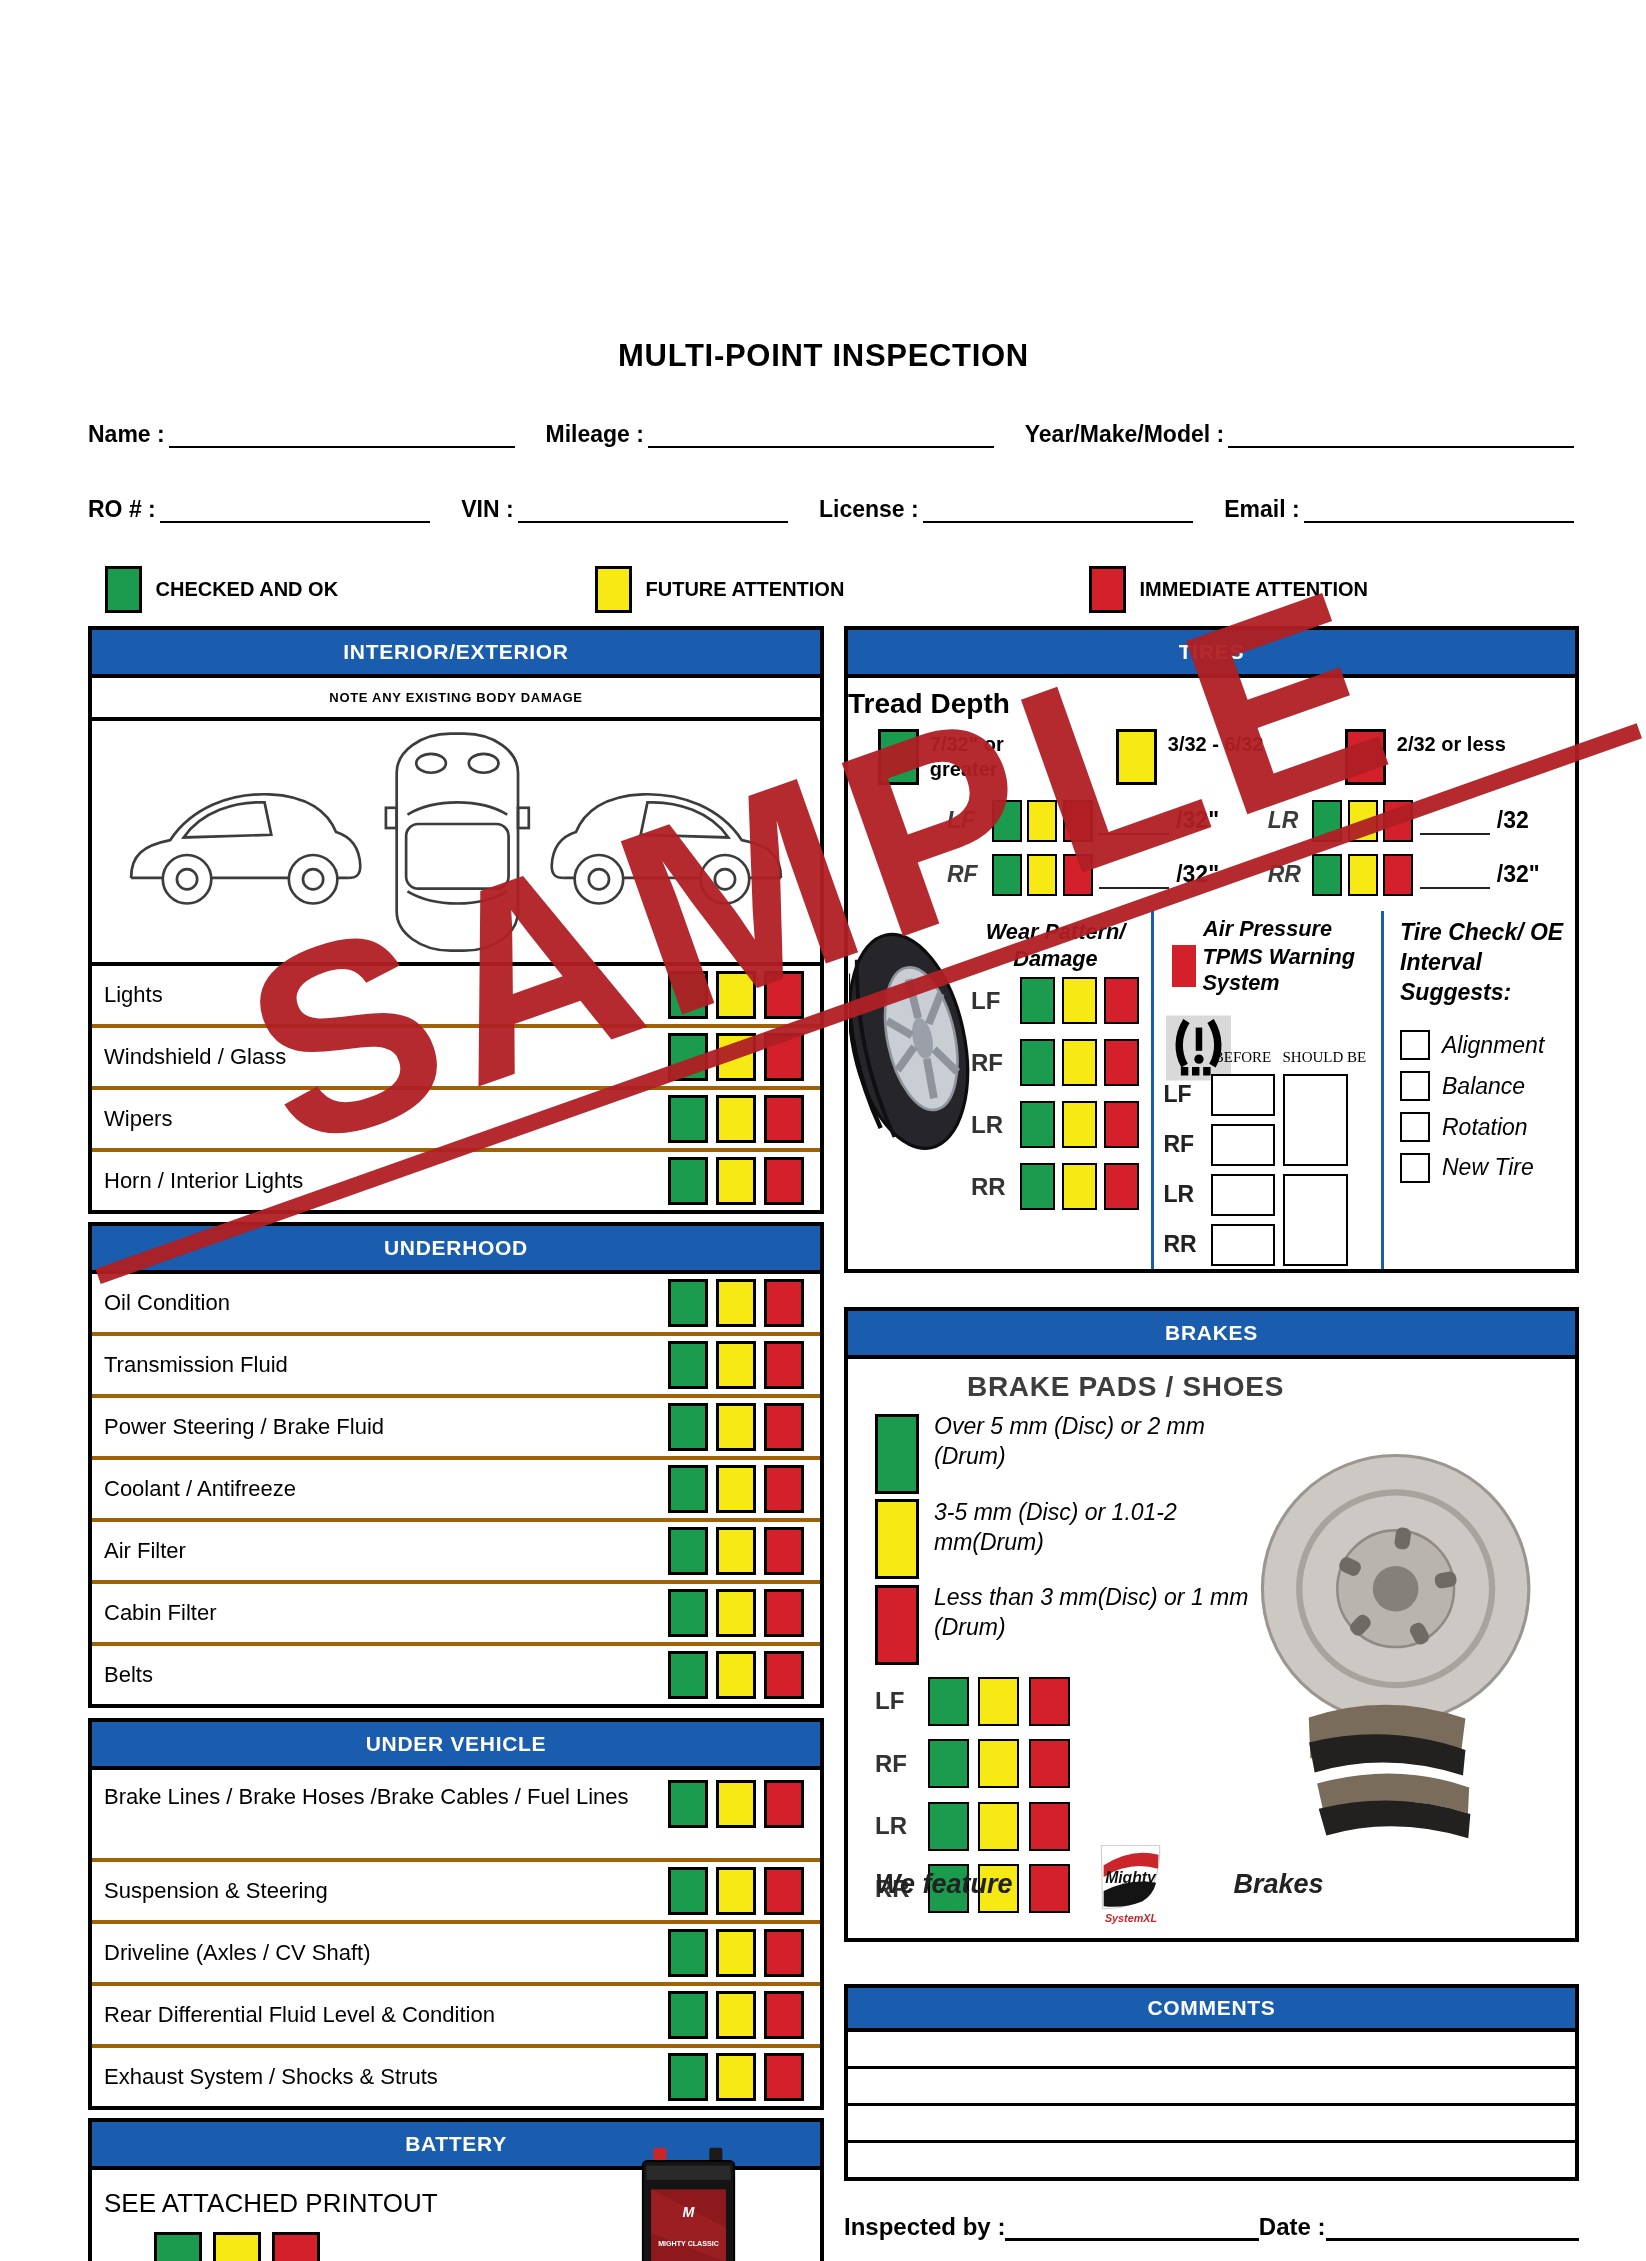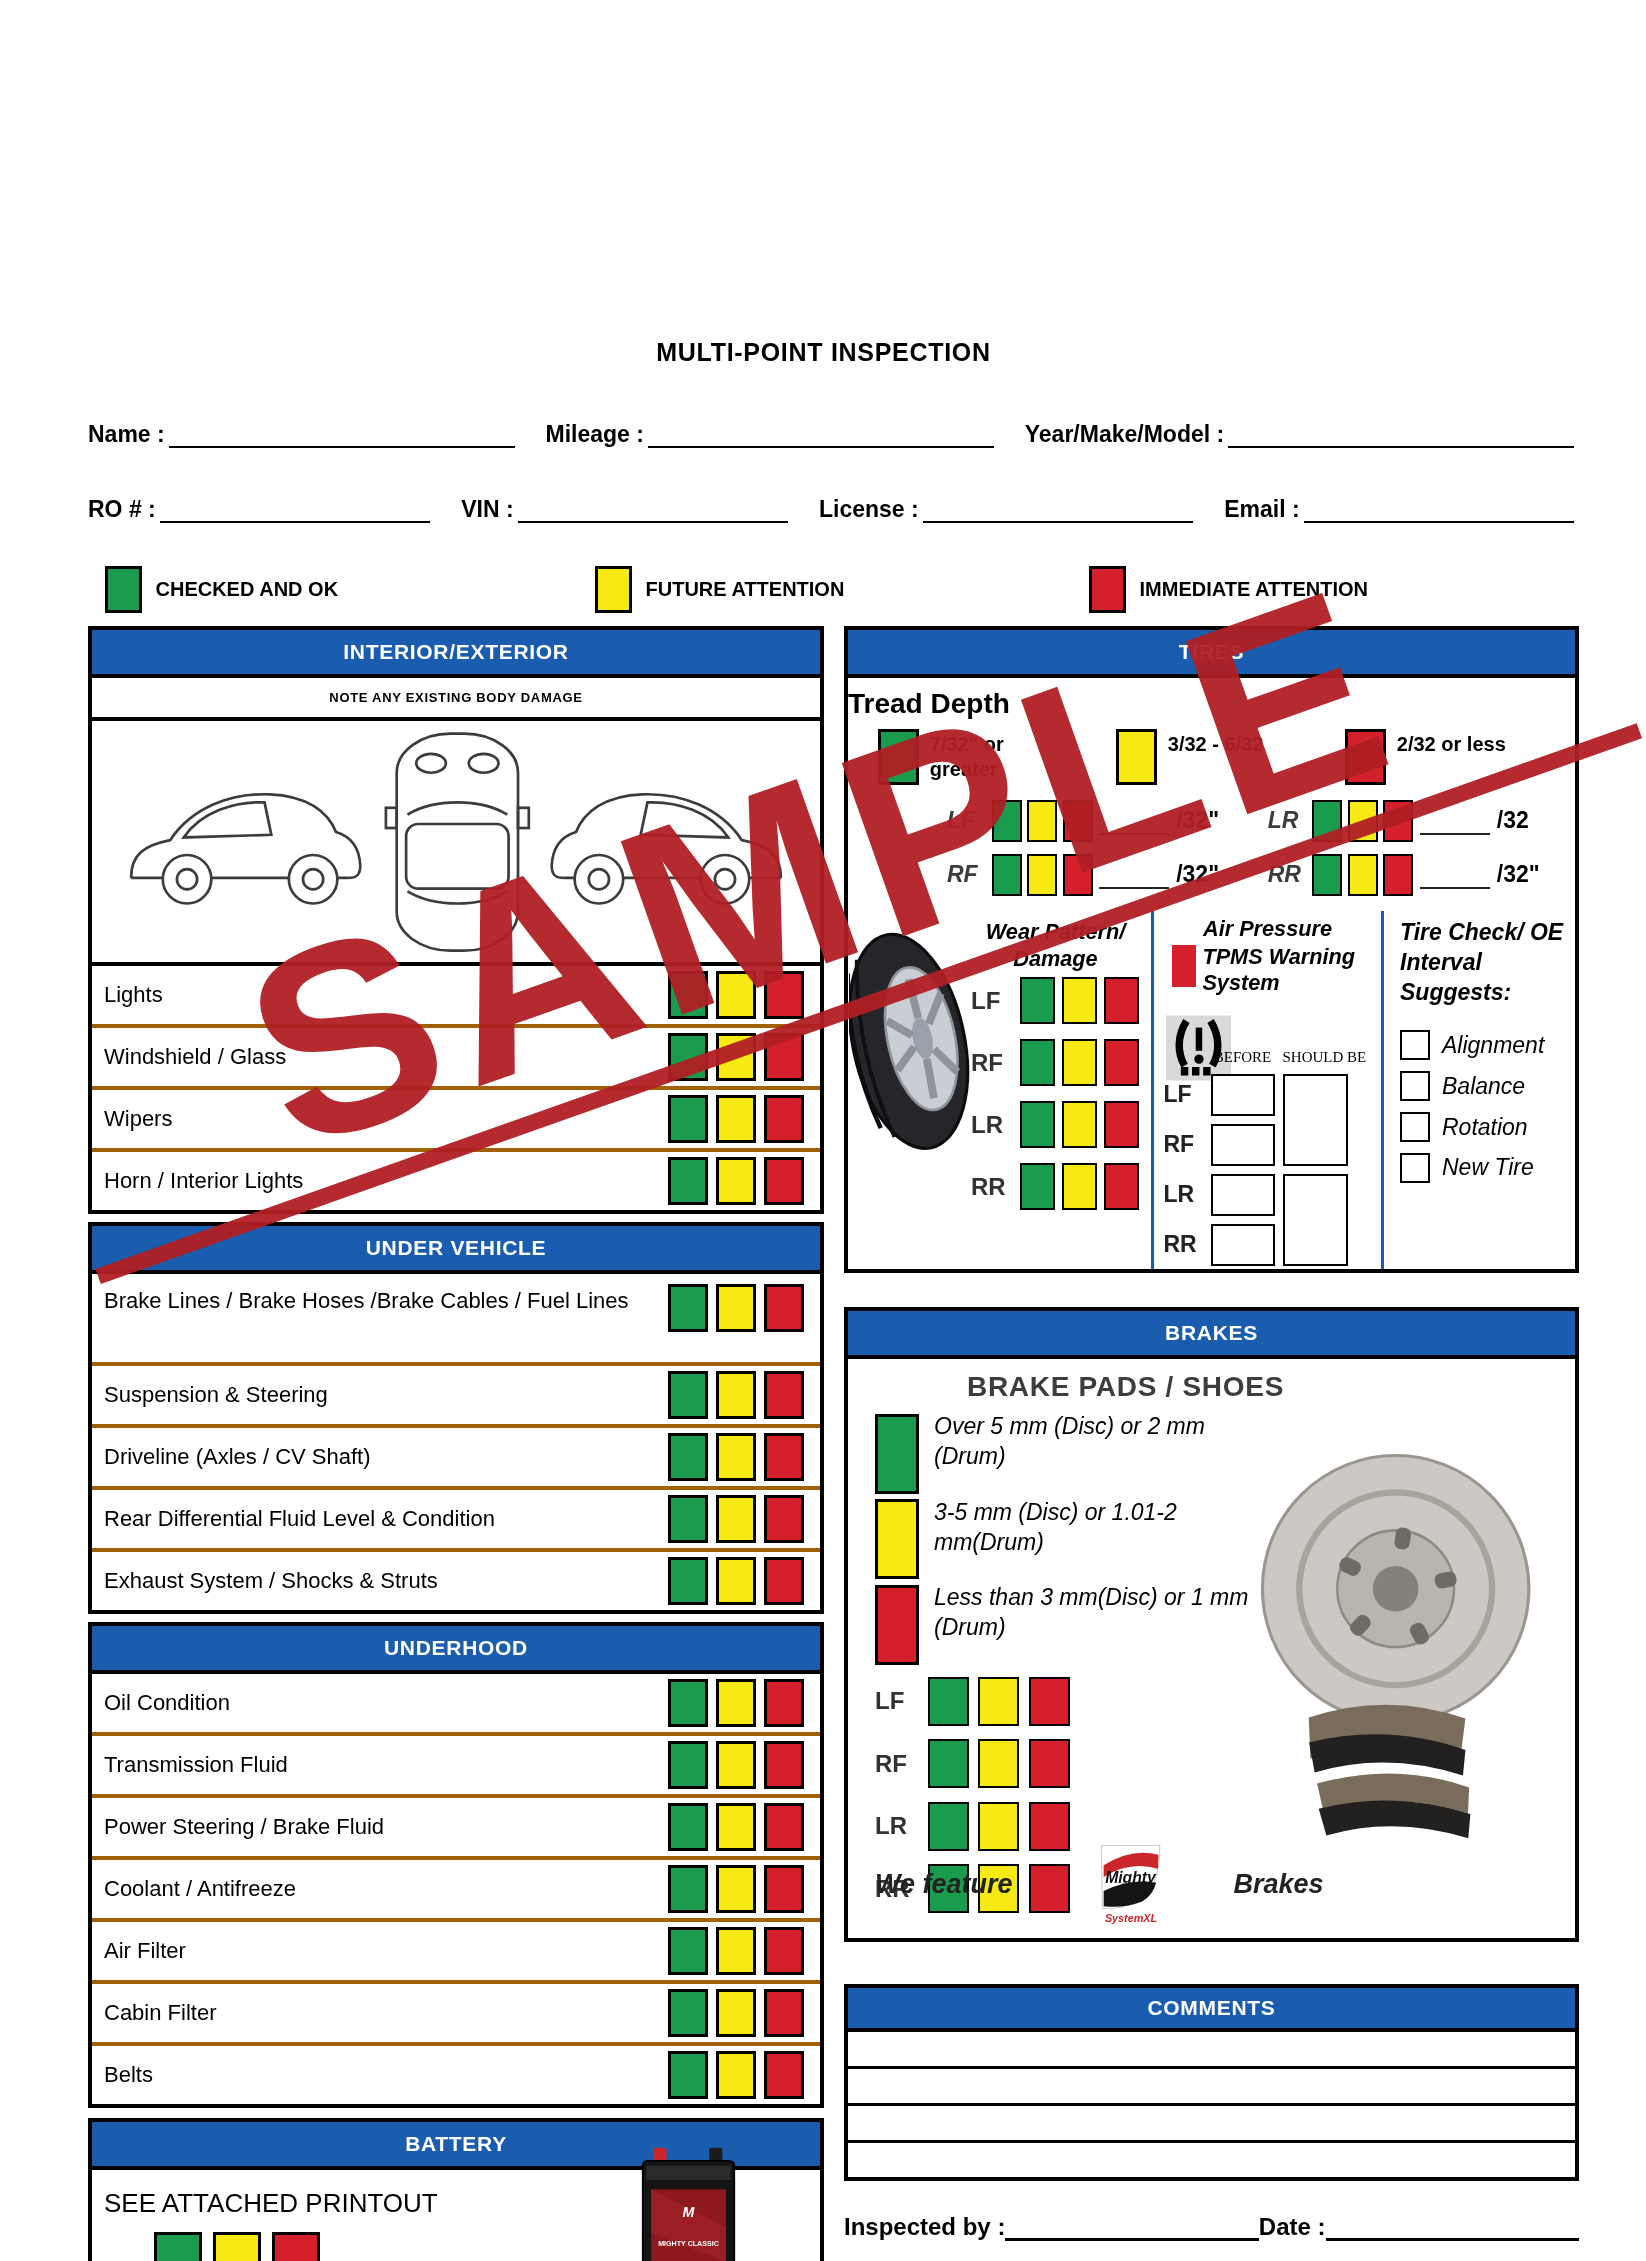--- a/index.html
+++ b/index.html
@@ -1,21 +1,21 @@
 <!DOCTYPE html>
 <html style="font-size:10.8px"><head>
 <meta charset="utf-8">
 <style>
   html,body{margin:0;padding:0;background:#fff;}
   #page{position:relative;width:1647px;height:2261px;background:#fff;overflow:hidden;
         font-family:"Liberation Sans",sans-serif;color:#000;}
 
   
   .title{position:absolute;top:338px;left:0;width:100%;text-align:center;
-         font-size:25px;font-weight:bold;letter-spacing:0.7px;}
+         font-size:31px;font-weight:bold;letter-spacing:0.7px;}
   .frow{position:absolute;display:flex;align-items:flex-end;font-size:23px;font-weight:bold;}
   .frow .lab{white-space:nowrap;margin-right:4px;}
   .frow .fline{flex:1;border-bottom:2.7px solid #000;height:27px;margin-right:31px;min-width:81px;}
   .frow .fline:last-child{margin-right:0;}
   #frow1{left:88px;right:73px;top:419px;}
   #frow2{left:88px;right:73px;top:494px;}
 
   .lg{position:absolute;top:566px;display:flex;align-items:center;gap:13.5px;
       font-size:20px;font-weight:bold;white-space:nowrap;}
   .sw{width:31px;height:41px;border:3.4px solid #000;flex:none;}
@@ -233,20 +233,80 @@
       <div class="item bt">
         <span class="lbl">Horn / Interior Lights</span>
         <span class="trio">
             <span class="bx bg-g"></span>
             <span class="bx bg-y"></span>
             <span class="bx bg-r"></span>
           </span>
       </div>
     </div>
 
+    <div class="sect" style="margin-bottom:10px;">
+      <div class="hdr">UNDERHOOD</div>
+      <div class="item">
+        <span class="lbl">Oil Condition</span>
+        <span class="trio">
+            <span class="bx bg-g"></span>
+            <span class="bx bg-y"></span>
+            <span class="bx bg-r"></span>
+          </span>
+      </div>
+      <div class="item bt">
+        <span class="lbl">Transmission Fluid</span>
+        <span class="trio">
+            <span class="bx bg-g"></span>
+            <span class="bx bg-y"></span>
+            <span class="bx bg-r"></span>
+          </span>
+      </div>
+      <div class="item bt">
+        <span class="lbl">Power Steering / Brake Fluid</span>
+        <span class="trio">
+            <span class="bx bg-g"></span>
+            <span class="bx bg-y"></span>
+            <span class="bx bg-r"></span>
+          </span>
+      </div>
+      <div class="item bt">
+        <span class="lbl">Coolant / Antifreeze</span>
+        <span class="trio">
+            <span class="bx bg-g"></span>
+            <span class="bx bg-y"></span>
+            <span class="bx bg-r"></span>
+          </span>
+      </div>
+      <div class="item bt">
+        <span class="lbl">Air Filter</span>
+        <span class="trio">
+            <span class="bx bg-g"></span>
+            <span class="bx bg-y"></span>
+            <span class="bx bg-r"></span>
+          </span>
+      </div>
+      <div class="item bt">
+        <span class="lbl">Cabin Filter</span>
+        <span class="trio">
+            <span class="bx bg-g"></span>
+            <span class="bx bg-y"></span>
+            <span class="bx bg-r"></span>
+          </span>
+      </div>
+      <div class="item bt">
+        <span class="lbl">Belts</span>
+        <span class="trio">
+            <span class="bx bg-g"></span>
+            <span class="bx bg-y"></span>
+            <span class="bx bg-r"></span>
+          </span>
+      </div>
+    </div>
+
     <div class="sect" style="margin-bottom:8px;">
       <div class="hdr">UNDER VEHICLE</div>
       <div class="item tall">
         <span class="lbl">Brake Lines / Brake Hoses /Brake Cables / Fuel Lines</span>
         <span class="trio">
             <span class="bx bg-g"></span>
             <span class="bx bg-y"></span>
             <span class="bx bg-r"></span>
           </span>
       </div>
@@ -269,80 +329,20 @@
       <div class="item bt">
         <span class="lbl">Rear Differential Fluid Level &amp; Condition</span>
         <span class="trio">
             <span class="bx bg-g"></span>
             <span class="bx bg-y"></span>
             <span class="bx bg-r"></span>
           </span>
       </div>
       <div class="item bt">
         <span class="lbl">Exhaust System / Shocks &amp; Struts</span>
-        <span class="trio">
-            <span class="bx bg-g"></span>
-            <span class="bx bg-y"></span>
-            <span class="bx bg-r"></span>
-          </span>
-      </div>
-    </div>
-
-    <div class="sect" style="margin-bottom:10px;">
-      <div class="hdr">UNDERHOOD</div>
-      <div class="item">
-        <span class="lbl">Oil Condition</span>
-        <span class="trio">
-            <span class="bx bg-g"></span>
-            <span class="bx bg-y"></span>
-            <span class="bx bg-r"></span>
-          </span>
-      </div>
-      <div class="item bt">
-        <span class="lbl">Transmission Fluid</span>
-        <span class="trio">
-            <span class="bx bg-g"></span>
-            <span class="bx bg-y"></span>
-            <span class="bx bg-r"></span>
-          </span>
-      </div>
-      <div class="item bt">
-        <span class="lbl">Power Steering / Brake Fluid</span>
-        <span class="trio">
-            <span class="bx bg-g"></span>
-            <span class="bx bg-y"></span>
-            <span class="bx bg-r"></span>
-          </span>
-      </div>
-      <div class="item bt">
-        <span class="lbl">Coolant / Antifreeze</span>
-        <span class="trio">
-            <span class="bx bg-g"></span>
-            <span class="bx bg-y"></span>
-            <span class="bx bg-r"></span>
-          </span>
-      </div>
-      <div class="item bt">
-        <span class="lbl">Air Filter</span>
-        <span class="trio">
-            <span class="bx bg-g"></span>
-            <span class="bx bg-y"></span>
-            <span class="bx bg-r"></span>
-          </span>
-      </div>
-      <div class="item bt">
-        <span class="lbl">Cabin Filter</span>
-        <span class="trio">
-            <span class="bx bg-g"></span>
-            <span class="bx bg-y"></span>
-            <span class="bx bg-r"></span>
-          </span>
-      </div>
-      <div class="item bt">
-        <span class="lbl">Belts</span>
         <span class="trio">
             <span class="bx bg-g"></span>
             <span class="bx bg-y"></span>
             <span class="bx bg-r"></span>
           </span>
       </div>
     </div>
 
     <div class="sect">
       <div class="hdr">BATTERY</div>

